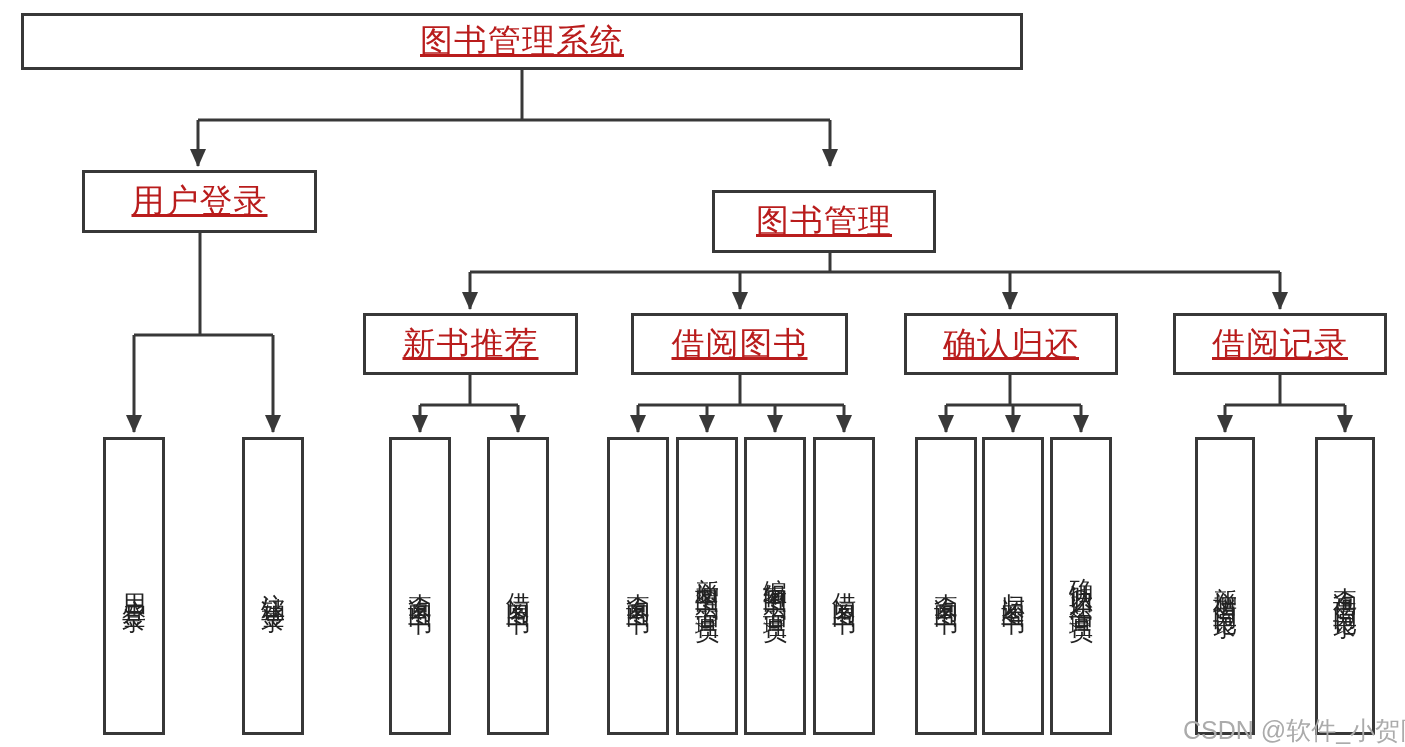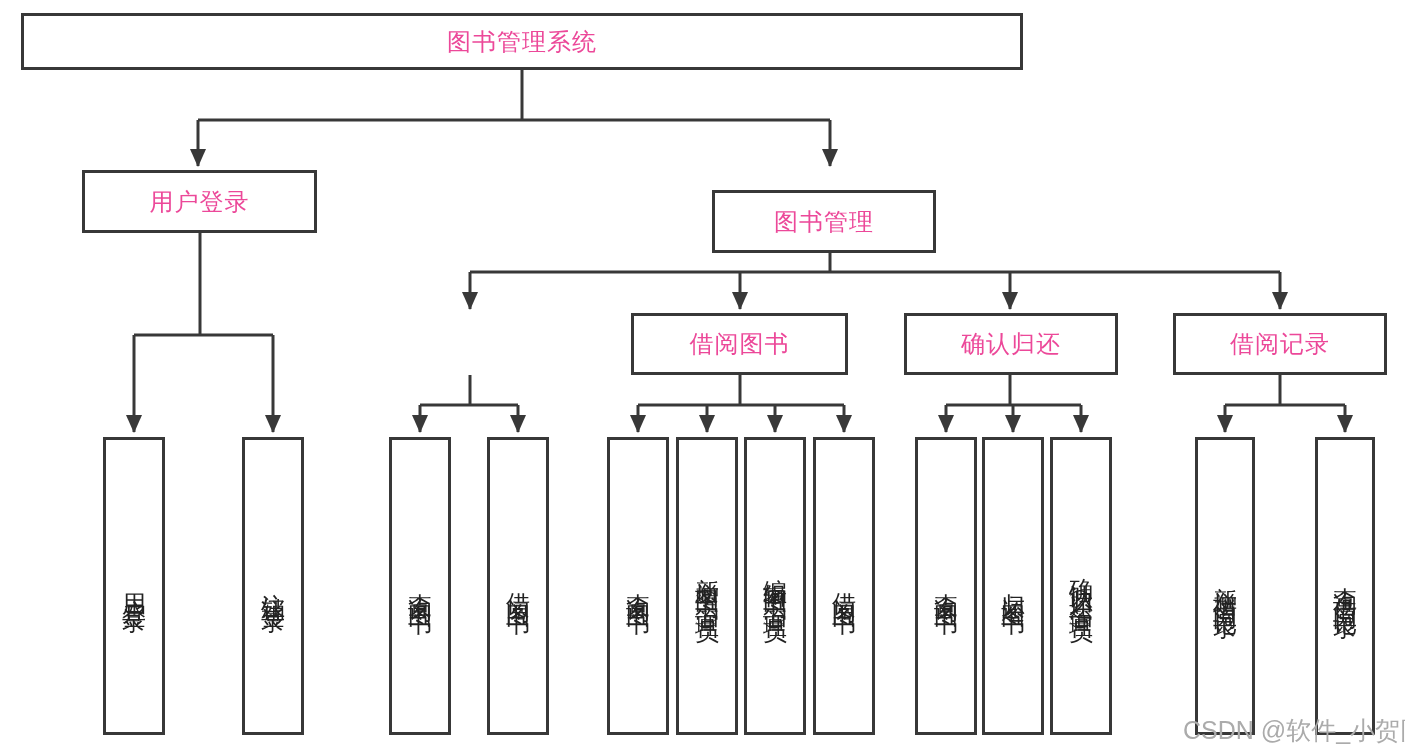--- a/index.html
+++ b/index.html
@@ -17,25 +17,26 @@
     width: 1405px; height: 747px;
   }
   .node {
     position: absolute;
     box-sizing: border-box;
     border: 3px solid #383838;
     background: #ffffff;
     display: flex;
     align-items: center;
     justify-content: center;
-    font-size: 24px;
-    color: #ec4899;
+    font-size: 33px;
+    color: #b91c1c;
     letter-spacing: 1px;
     white-space: nowrap;
     z-index: 2;
+    text-decoration: underline;
   }
   .col {
     position: absolute;
     box-sizing: border-box;
     border: 3px solid #383838;
     background: #ffffff;
     width: 62px;
     height: 298px;
     top: 437px;
     display: flex;
@@ -115,20 +116,21 @@
       <path d="M1225,405 V432" marker-end="url(#arrow)"></path>
       <path d="M1345,405 V432" marker-end="url(#arrow)"></path>
     </g>
   </svg>
 
   <div class="node" style="left:21px; top:13px; width:1002px; height:57px;">图书管理系统</div>
 
   <div class="node" style="left:82px; top:170px; width:235px; height:63px;">用户登录</div>
   <div class="node" style="left:712px; top:170px; width:224px; height:63px;margin-top:20px;">图书管理</div>
 
+  <div class="node" style="left:363px; top:313px; width:215px; height:62px;">新书推荐</div>
   <div class="node" style="left:631px; top:313px; width:217px; height:62px;">借阅图书</div>
   <div class="node" style="left:904px; top:313px; width:214px; height:62px;">确认归还</div>
   <div class="node" style="left:1173px; top:313px; width:214px; height:62px;">借阅记录</div>
 
   <div class="col" style="left:103px;">
     <span class="vtext">用户登录</span>
   </div>
   <div class="col" style="left:242px;">
     <span class="vtext">注销登录</span>
   </div>

